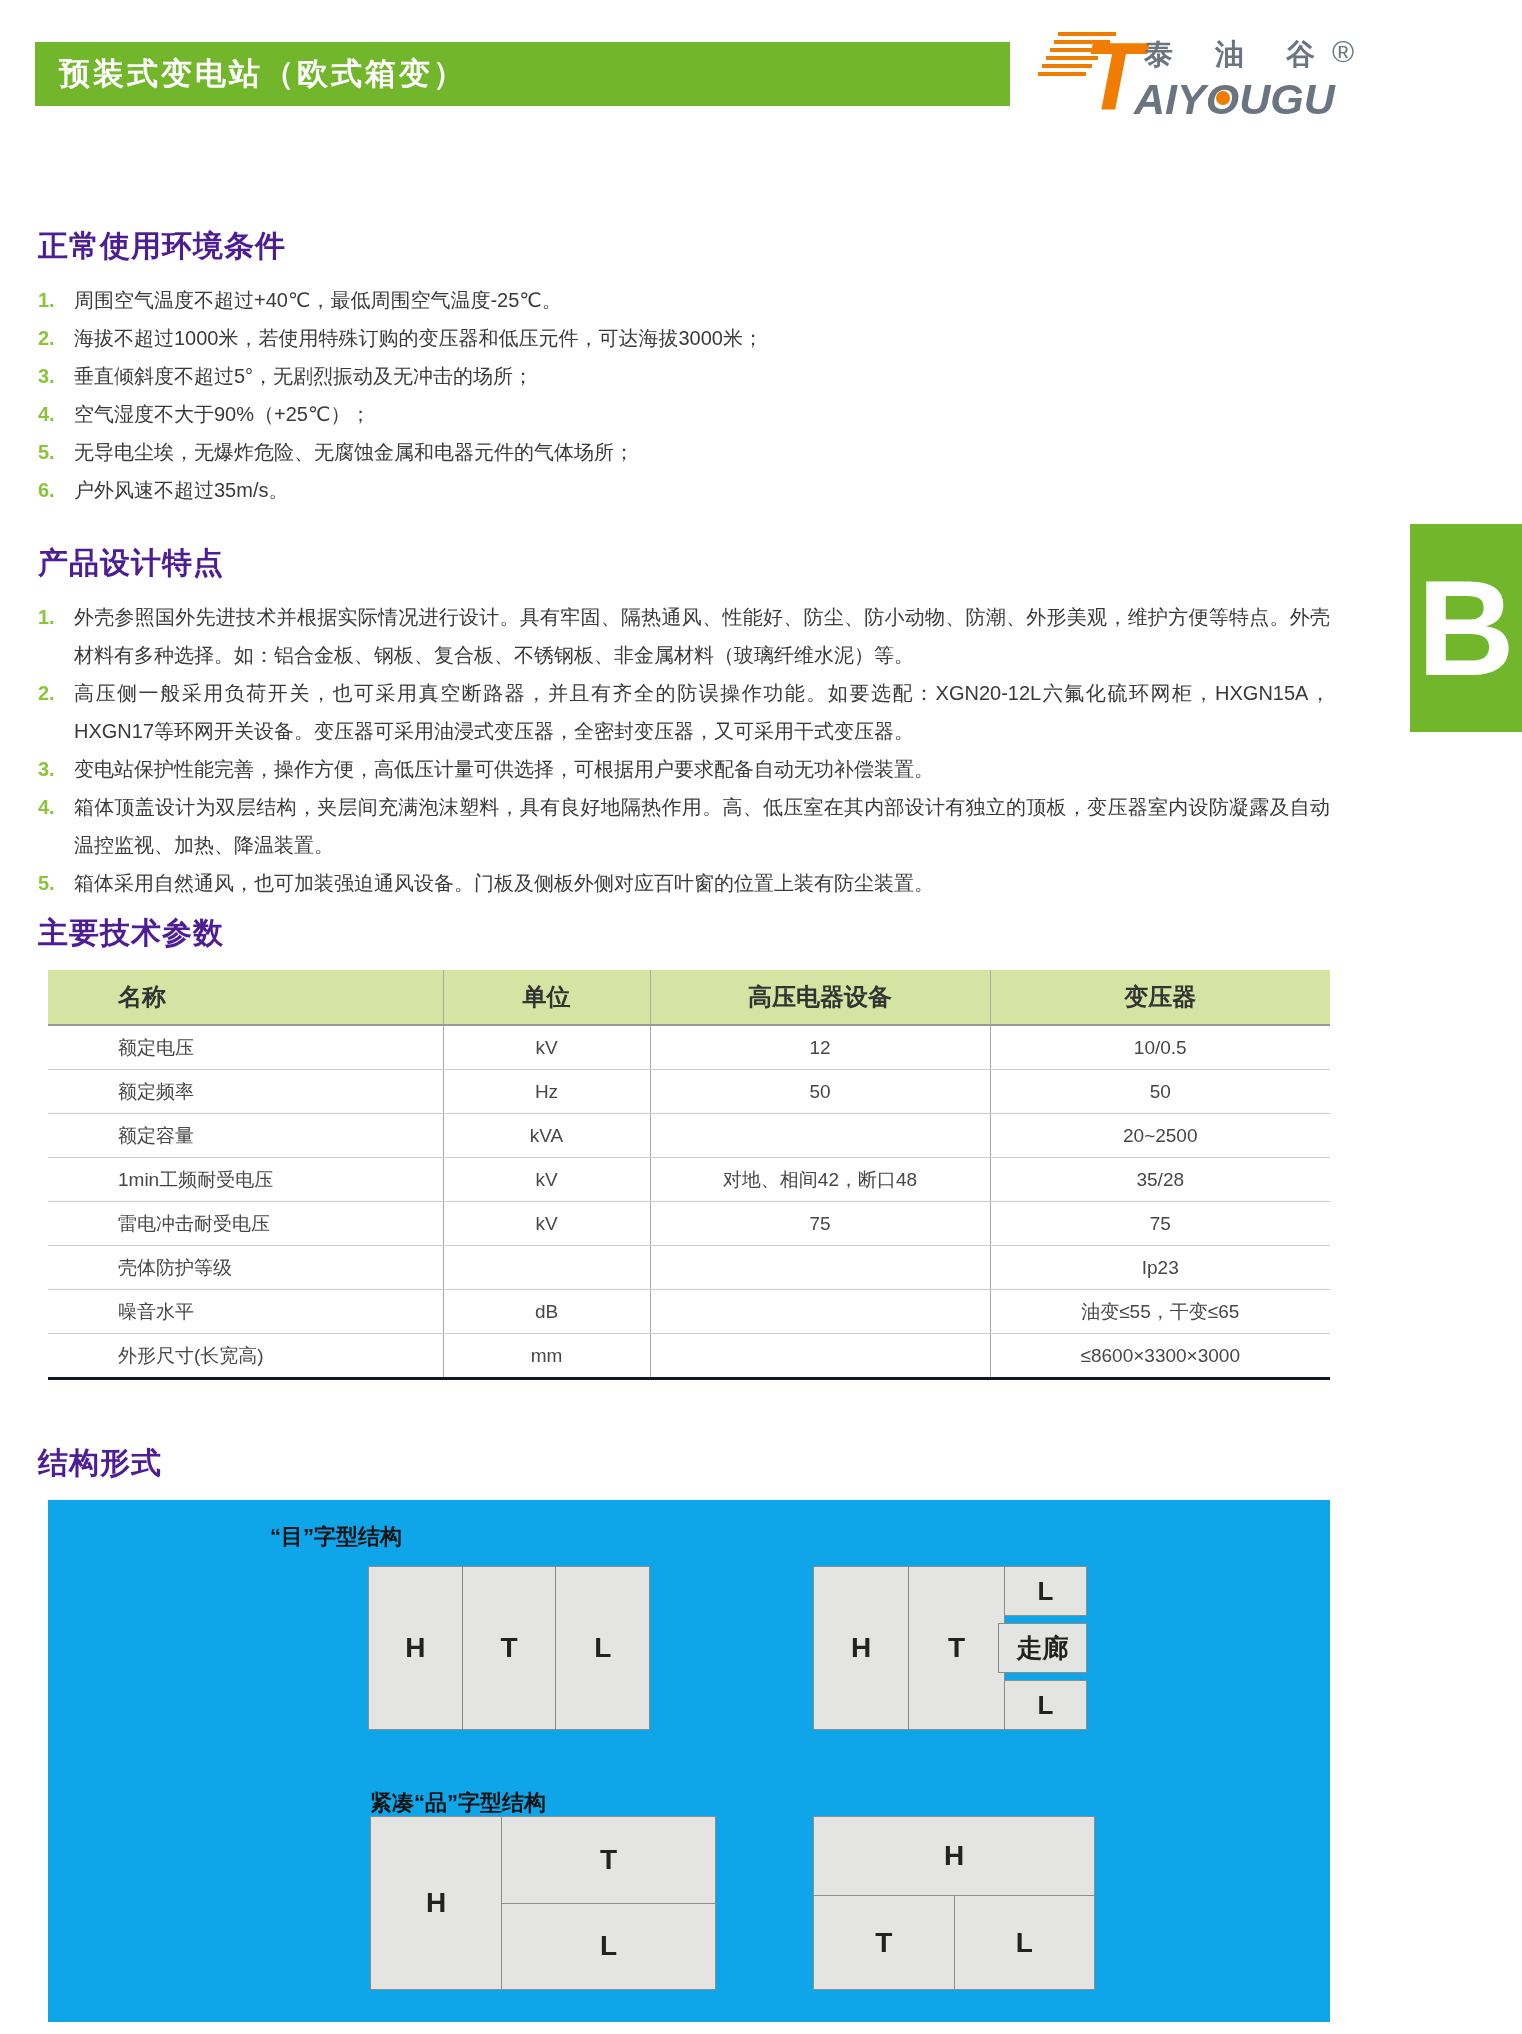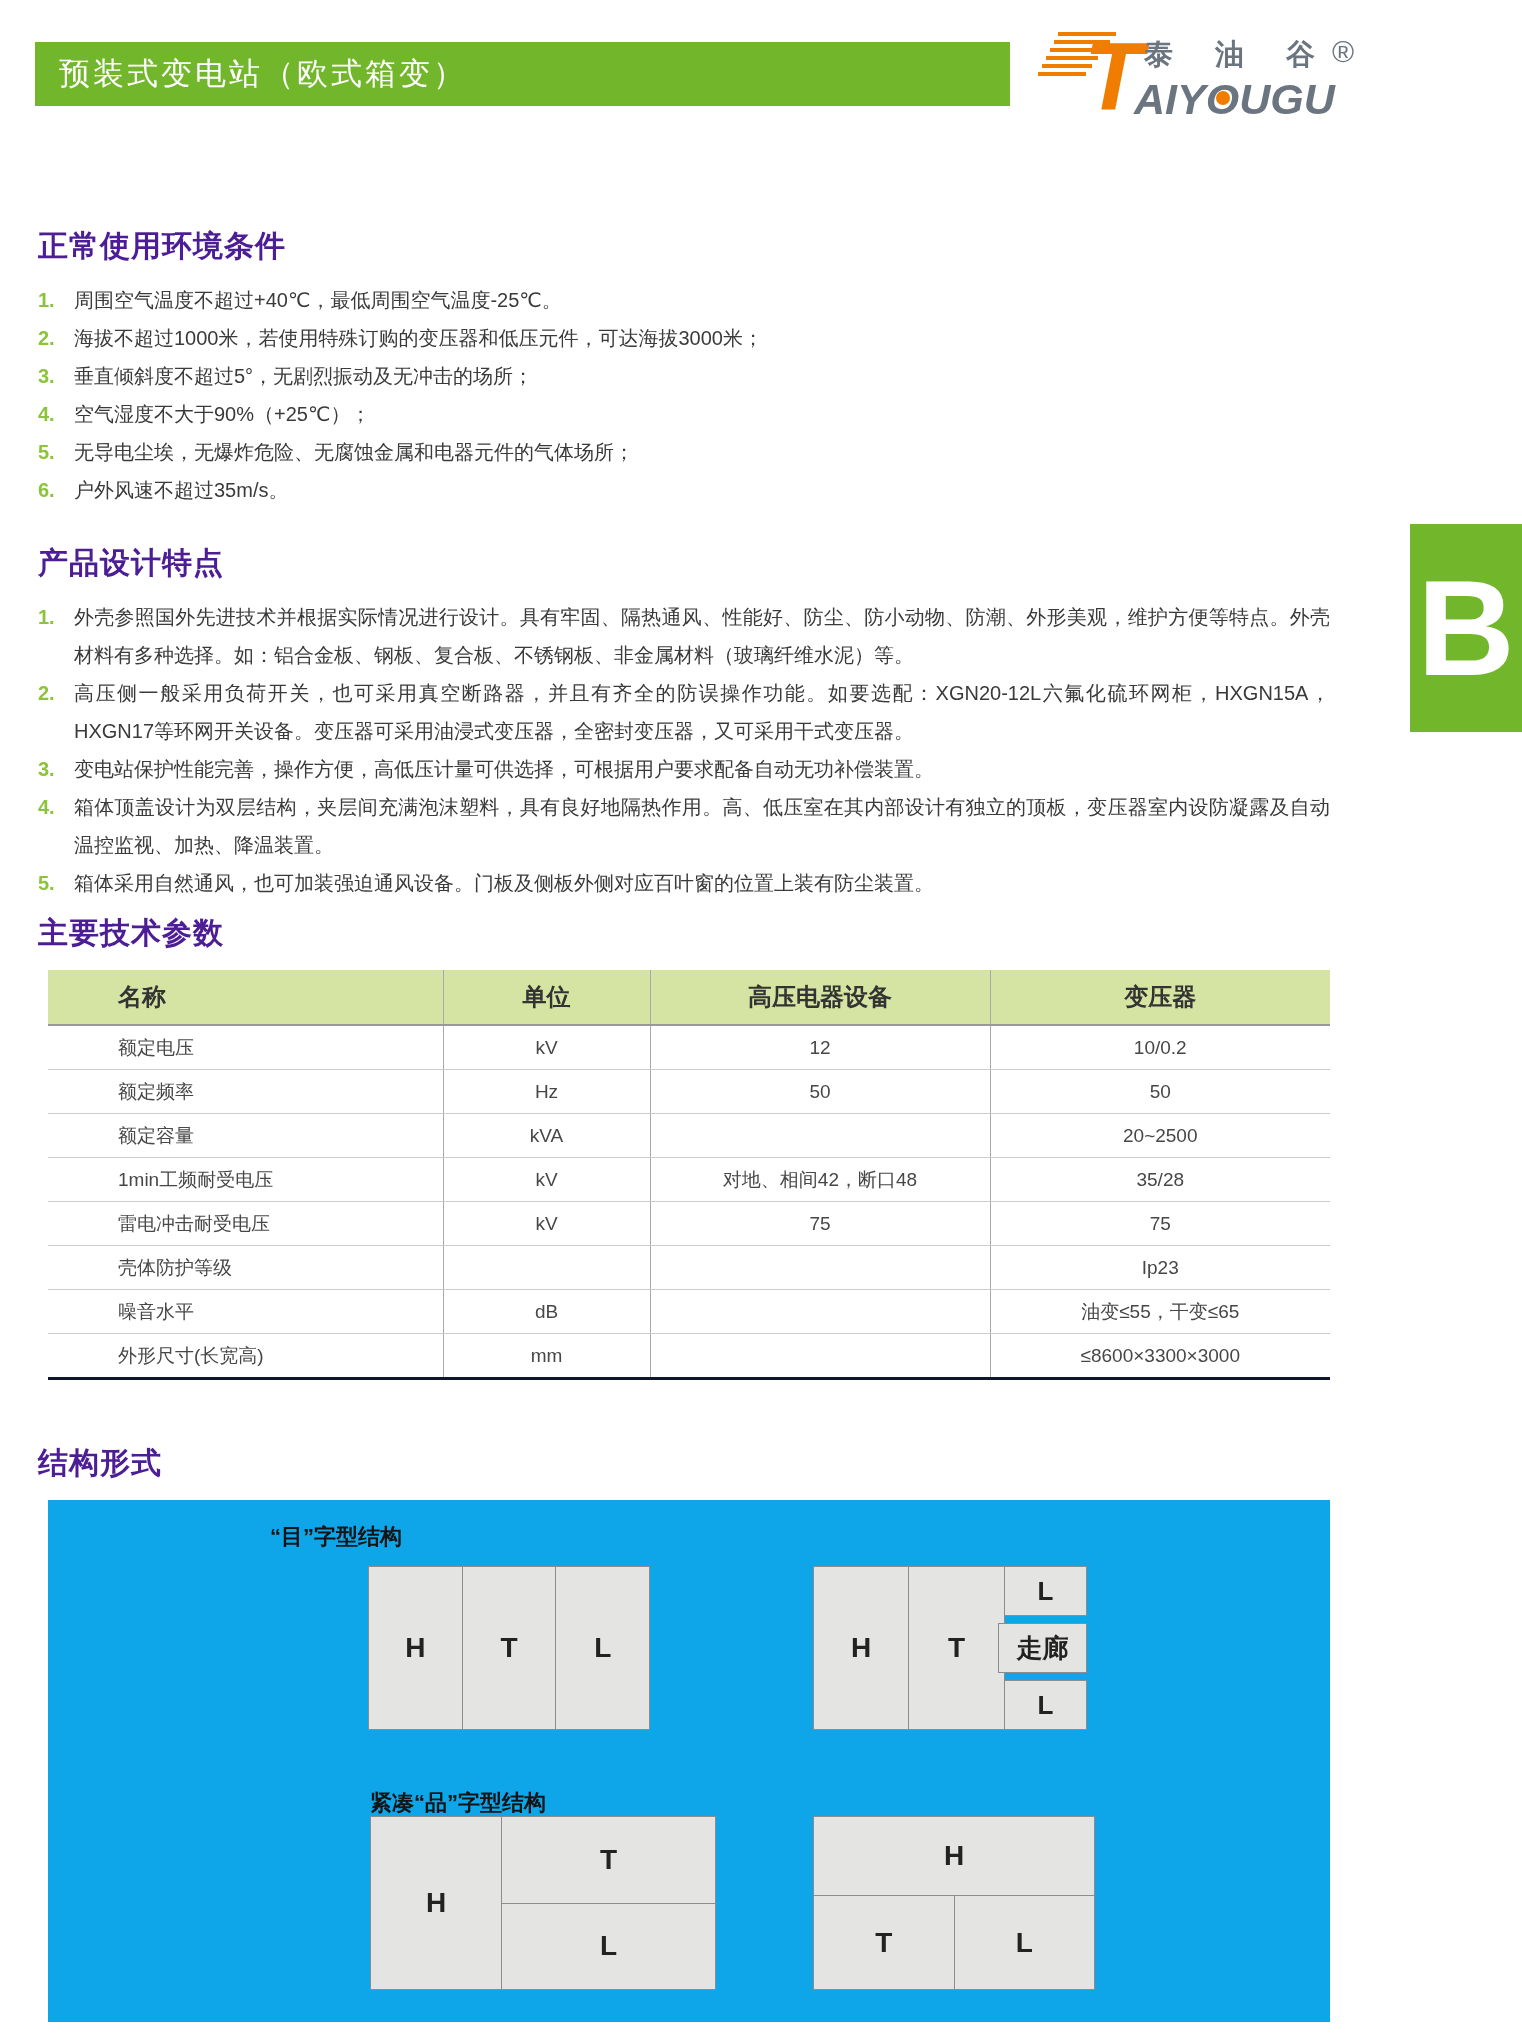--- a/index.html
+++ b/index.html
@@ -2,21 +2,21 @@
 <html><head>
 <meta charset="utf-8">
 <style>
   html,body{margin:0;padding:0;background:#ffffff;}
   .page{position:relative;width:1522px;height:2034px;background:#ffffff;overflow:hidden;
         font-family:"Liberation Sans","DejaVu Sans",sans-serif;color:#333;}
 
   
   .banner{position:absolute;left:35px;top:42px;width:975px;height:64px;background:#72b72b;
           display:flex;align-items:center;}
-  .banner .bt{color:#fff;font-size:31px;font-weight:normal;padding-left:24px;letter-spacing:3px;}
+  .banner .bt{color:#fff;font-size:31px;font-weight:bold;padding-left:24px;letter-spacing:3px;}
   .logo{position:absolute;left:1022px;top:26px;width:350px;height:96px;}
 
   
   .side-tab{position:absolute;left:1410px;top:524px;width:112px;height:208px;background:#72b72b;
             color:#fff;font-weight:bold;font-size:135px;display:flex;align-items:center;justify-content:center;}
 
   
   .sec{position:absolute;left:38px;width:1292px;}
   .sec h2{margin:0;font-size:30px;font-weight:bold;color:#4c1d95;letter-spacing:1px;}
   #sec-env{top:226px;}
@@ -165,21 +165,21 @@
           <th>单位</th>
           <th>高压电器设备</th>
           <th>变压器</th>
         </tr>
       </thead>
       <tbody>
         <tr>
           <td class="cl">额定电压</td>
           <td>kV</td>
           <td>12</td>
-          <td>10/0.2</td>
+          <td>10/0.5</td>
         </tr>
         <tr>
           <td class="cl">额定频率</td>
           <td>Hz</td>
           <td>50</td>
           <td>50</td>
         </tr>
         <tr>
           <td class="cl">额定容量</td>
           <td>kVA</td>

